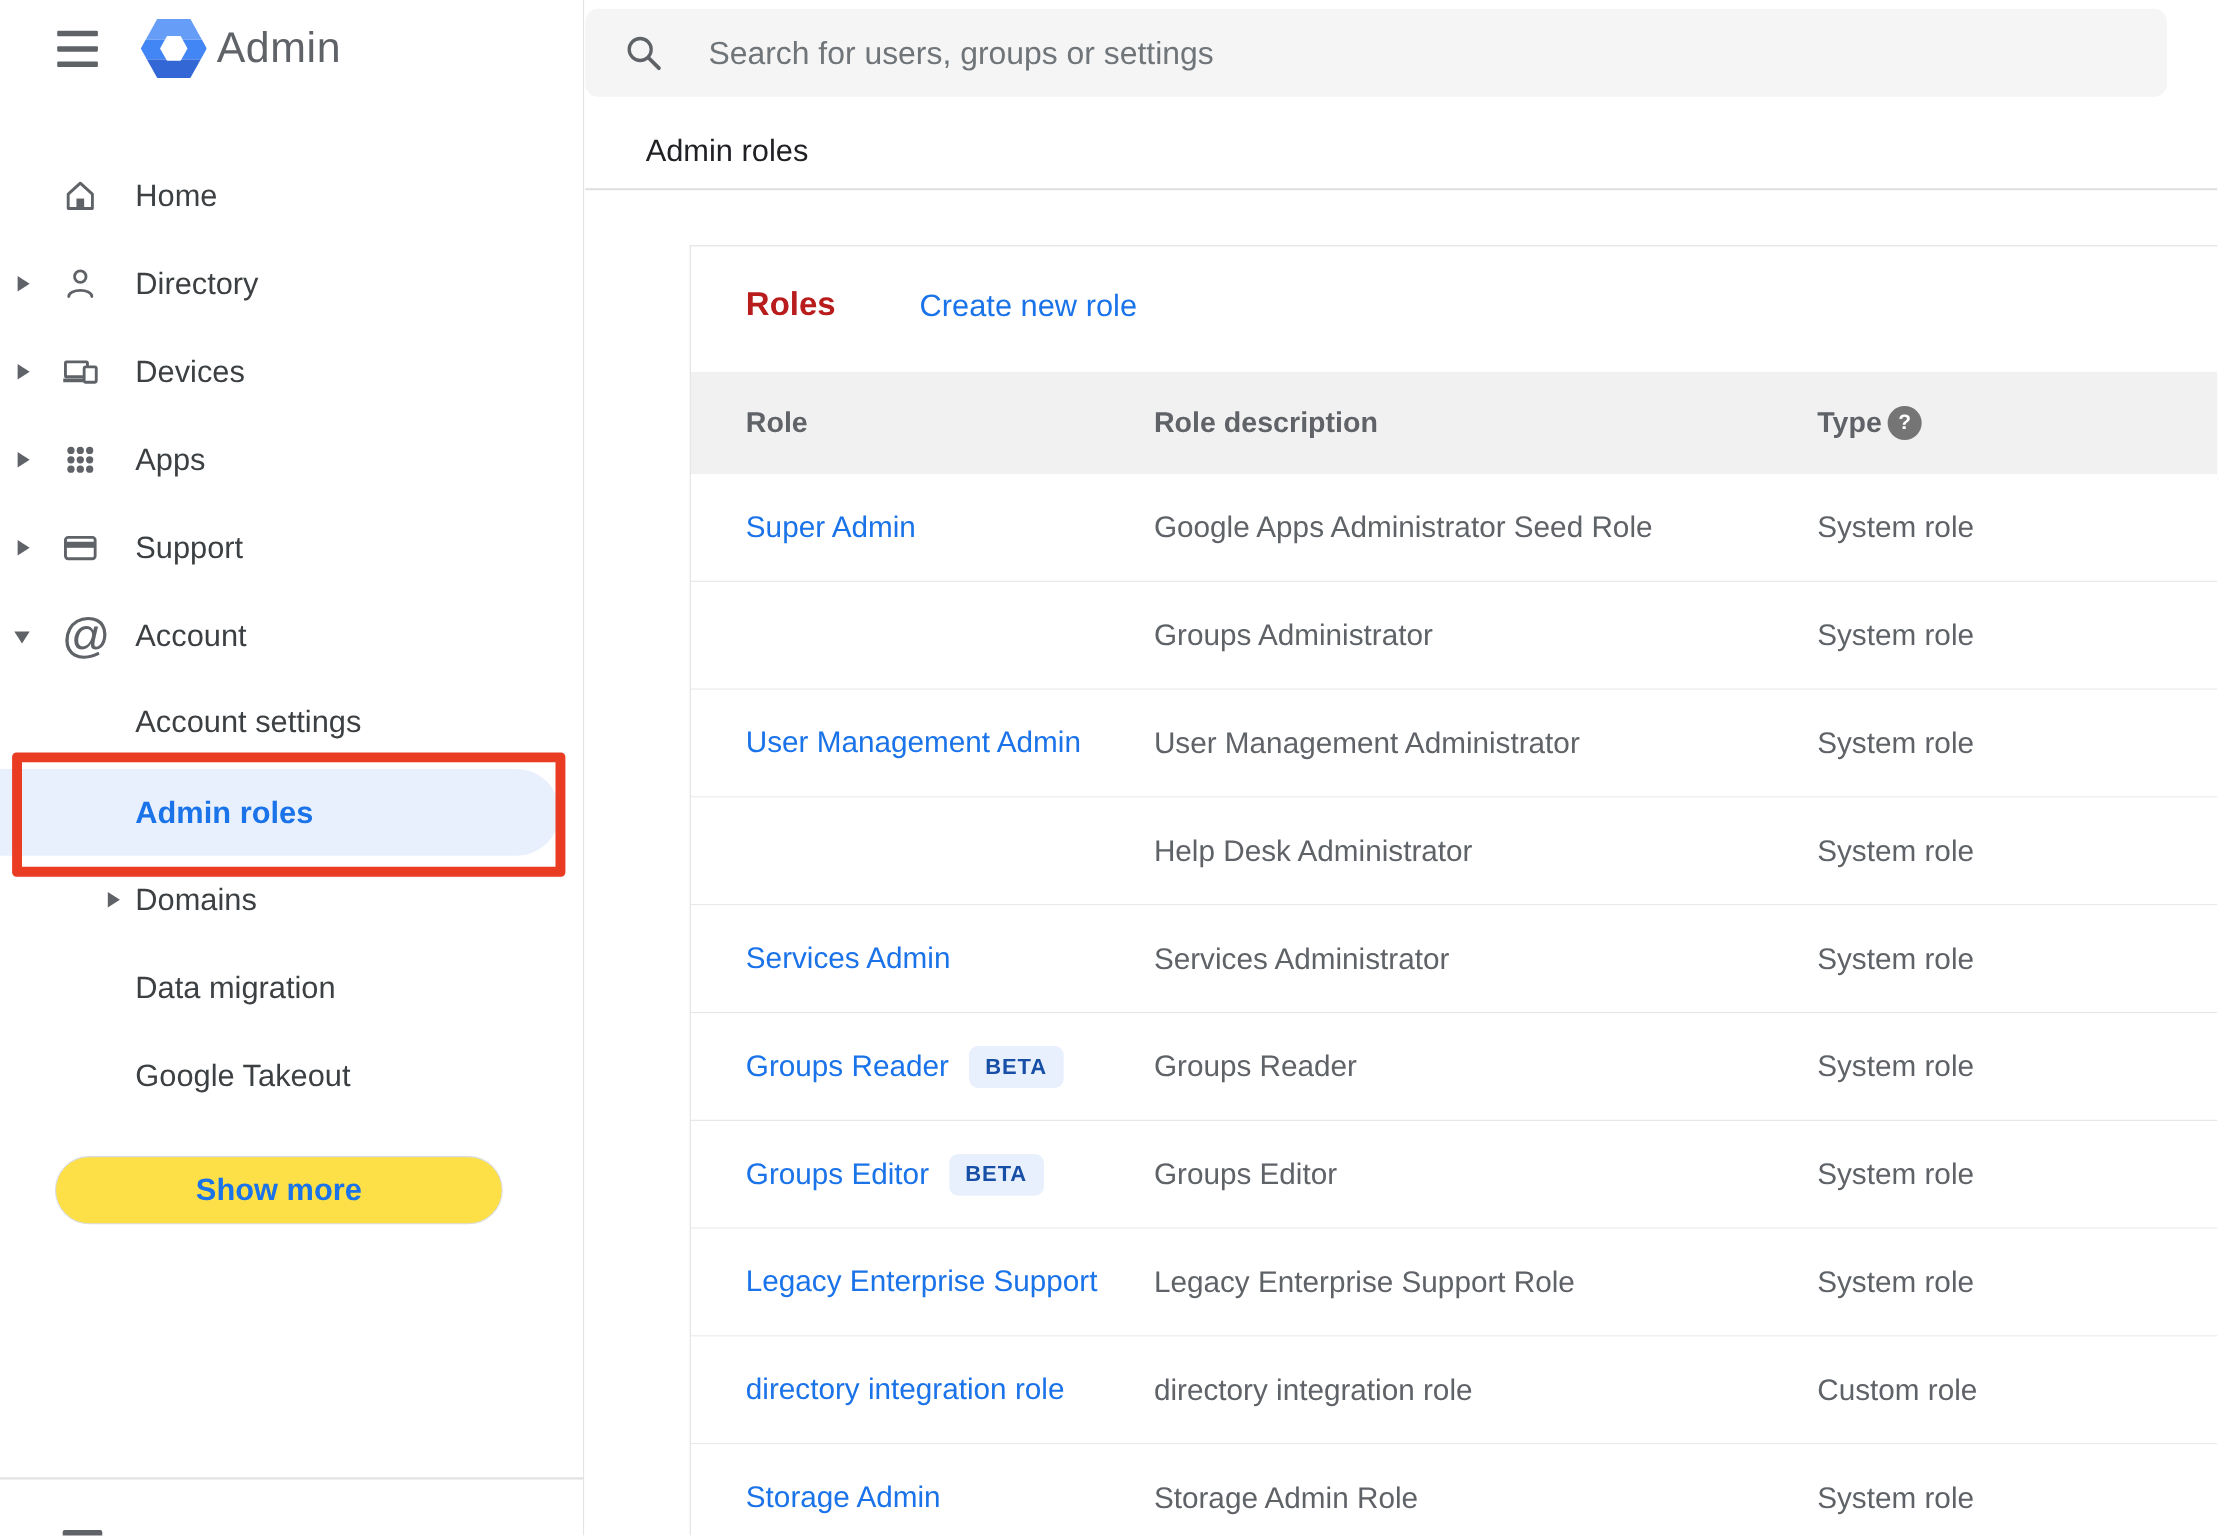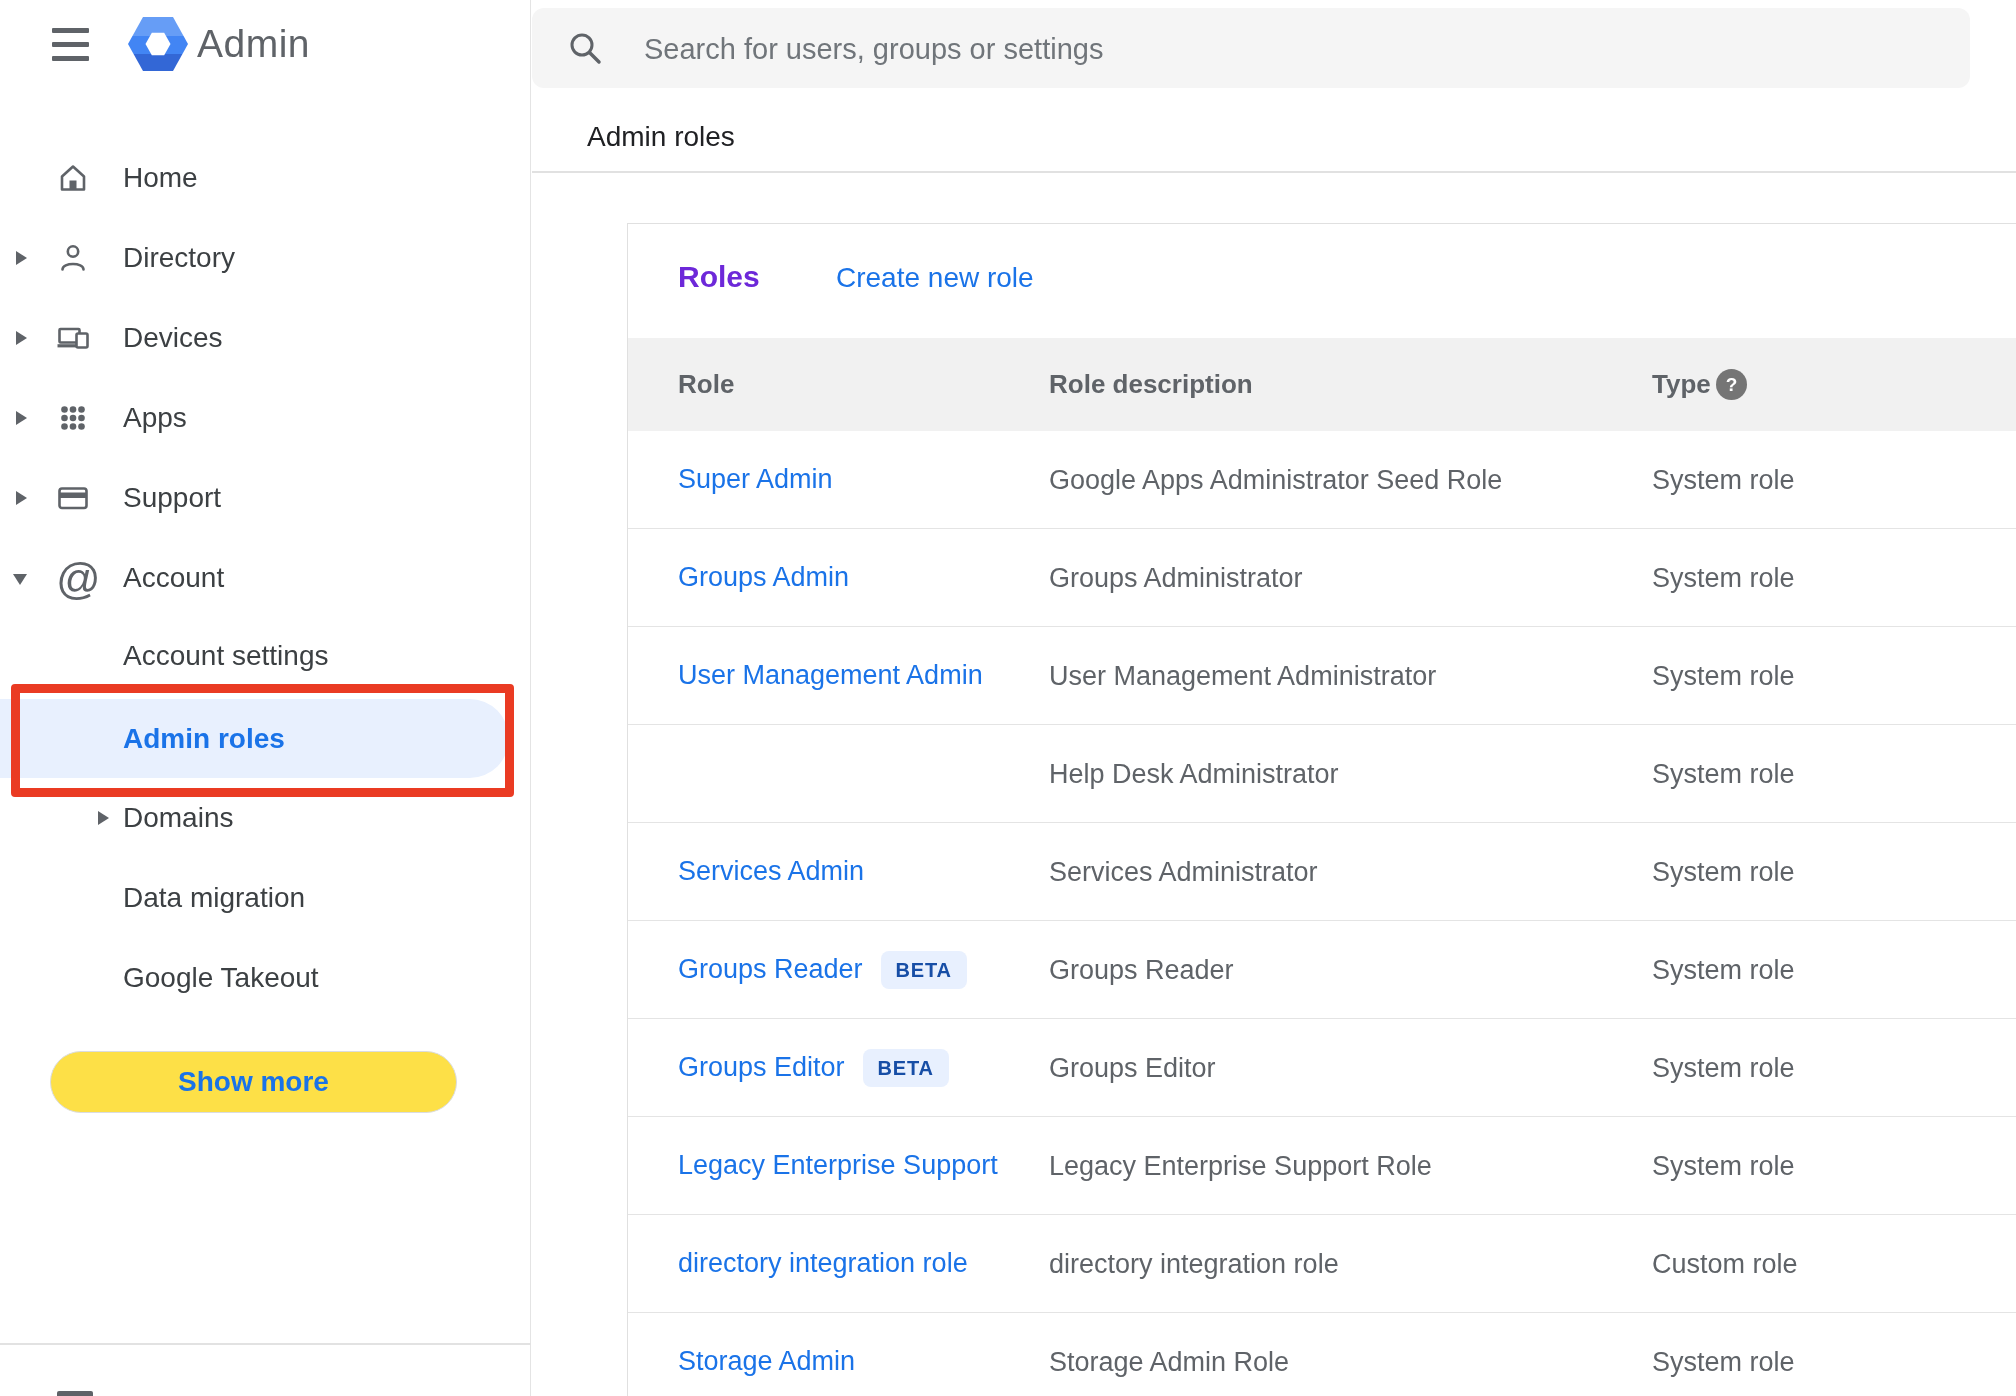--- a/index.html
+++ b/index.html
@@ -45,21 +45,21 @@
   #search-icon{position:absolute;left:33px;top:20px;width:40px;height:40px;}
   #search-input{position:absolute;left:110px;top:0;width:1280px;height:80px;border:none;outline:none;background:transparent;font-size:29px;color:#202124;font-family:"Liberation Sans","DejaVu Sans",sans-serif;}
   #search-input::placeholder{color:#70757a;opacity:1;}
 
   
   #breadcrumb{position:absolute;left:587px;top:121px;font-size:28px;color:#202124;}
   #breadcrumb-divider{position:absolute;left:532px;top:171px;width:1484px;height:2px;background:#e1e1e1;}
 
   
   #card{position:absolute;left:627px;top:223px;width:1389px;height:1173px;background:#fff;border-top:1px solid #e0e0e0;border-left:1px solid #e0e0e0;box-sizing:border-box;overflow:hidden;}
-  #card-title{position:absolute;left:50px;top:36px;font-size:30px;font-weight:bold;color:#6d28d9;}
+  #card-title{position:absolute;left:50px;top:36px;font-size:30px;font-weight:bold;color:#b91c1c;}
   #create-new-role{position:absolute;left:208px;top:38px;font-size:28px;color:#1a73e8;cursor:pointer;text-decoration:none;}
   #thead{position:absolute;left:0;top:114px;width:100%;height:98px;background:#f1f1f1;border-bottom:2px solid #d8d8d8;box-sizing:border-box;}
   .th{position:absolute;top:0;height:93px;line-height:93px;font-size:26px;font-weight:bold;color:#5f6368;}
   #th-role{left:50px;}
   #th-desc{left:421px;}
   #th-type{left:1024px;}
   #type-help{position:absolute;left:1088px;top:31px;width:31px;height:31px;border-radius:50%;background:#757575;color:#fff;font-size:19px;font-weight:bold;display:flex;align-items:center;justify-content:center;cursor:pointer;}
   #rows-container{position:absolute;left:0;top:207px;width:100%;}
   .trow{position:relative;width:100%;height:98px;border-bottom:1px solid #e4e4e4;box-sizing:border-box;background:#fff;}
   .cell-role{position:absolute;left:50px;top:0;height:100%;display:flex;align-items:center;gap:18px;}
@@ -217,23 +217,20 @@
 
   <div id="rows-container">
       <div class="trow">
         <div class="cell-role">
           <a>Super Admin</a>
         </div>
         <span class="cell-desc">Google Apps Administrator Seed Role</span>
         <span class="cell-type">System role</span>
       </div>
       <div class="trow">
-        <div class="cell-role">
-          <a>Groups Admin</a>
-        </div>
         <span class="cell-desc">Groups Administrator</span>
         <span class="cell-type">System role</span>
       </div>
       <div class="trow">
         <div class="cell-role">
           <a>User Management Admin</a>
         </div>
         <span class="cell-desc">User Management Administrator</span>
         <span class="cell-type">System role</span>
       </div>

